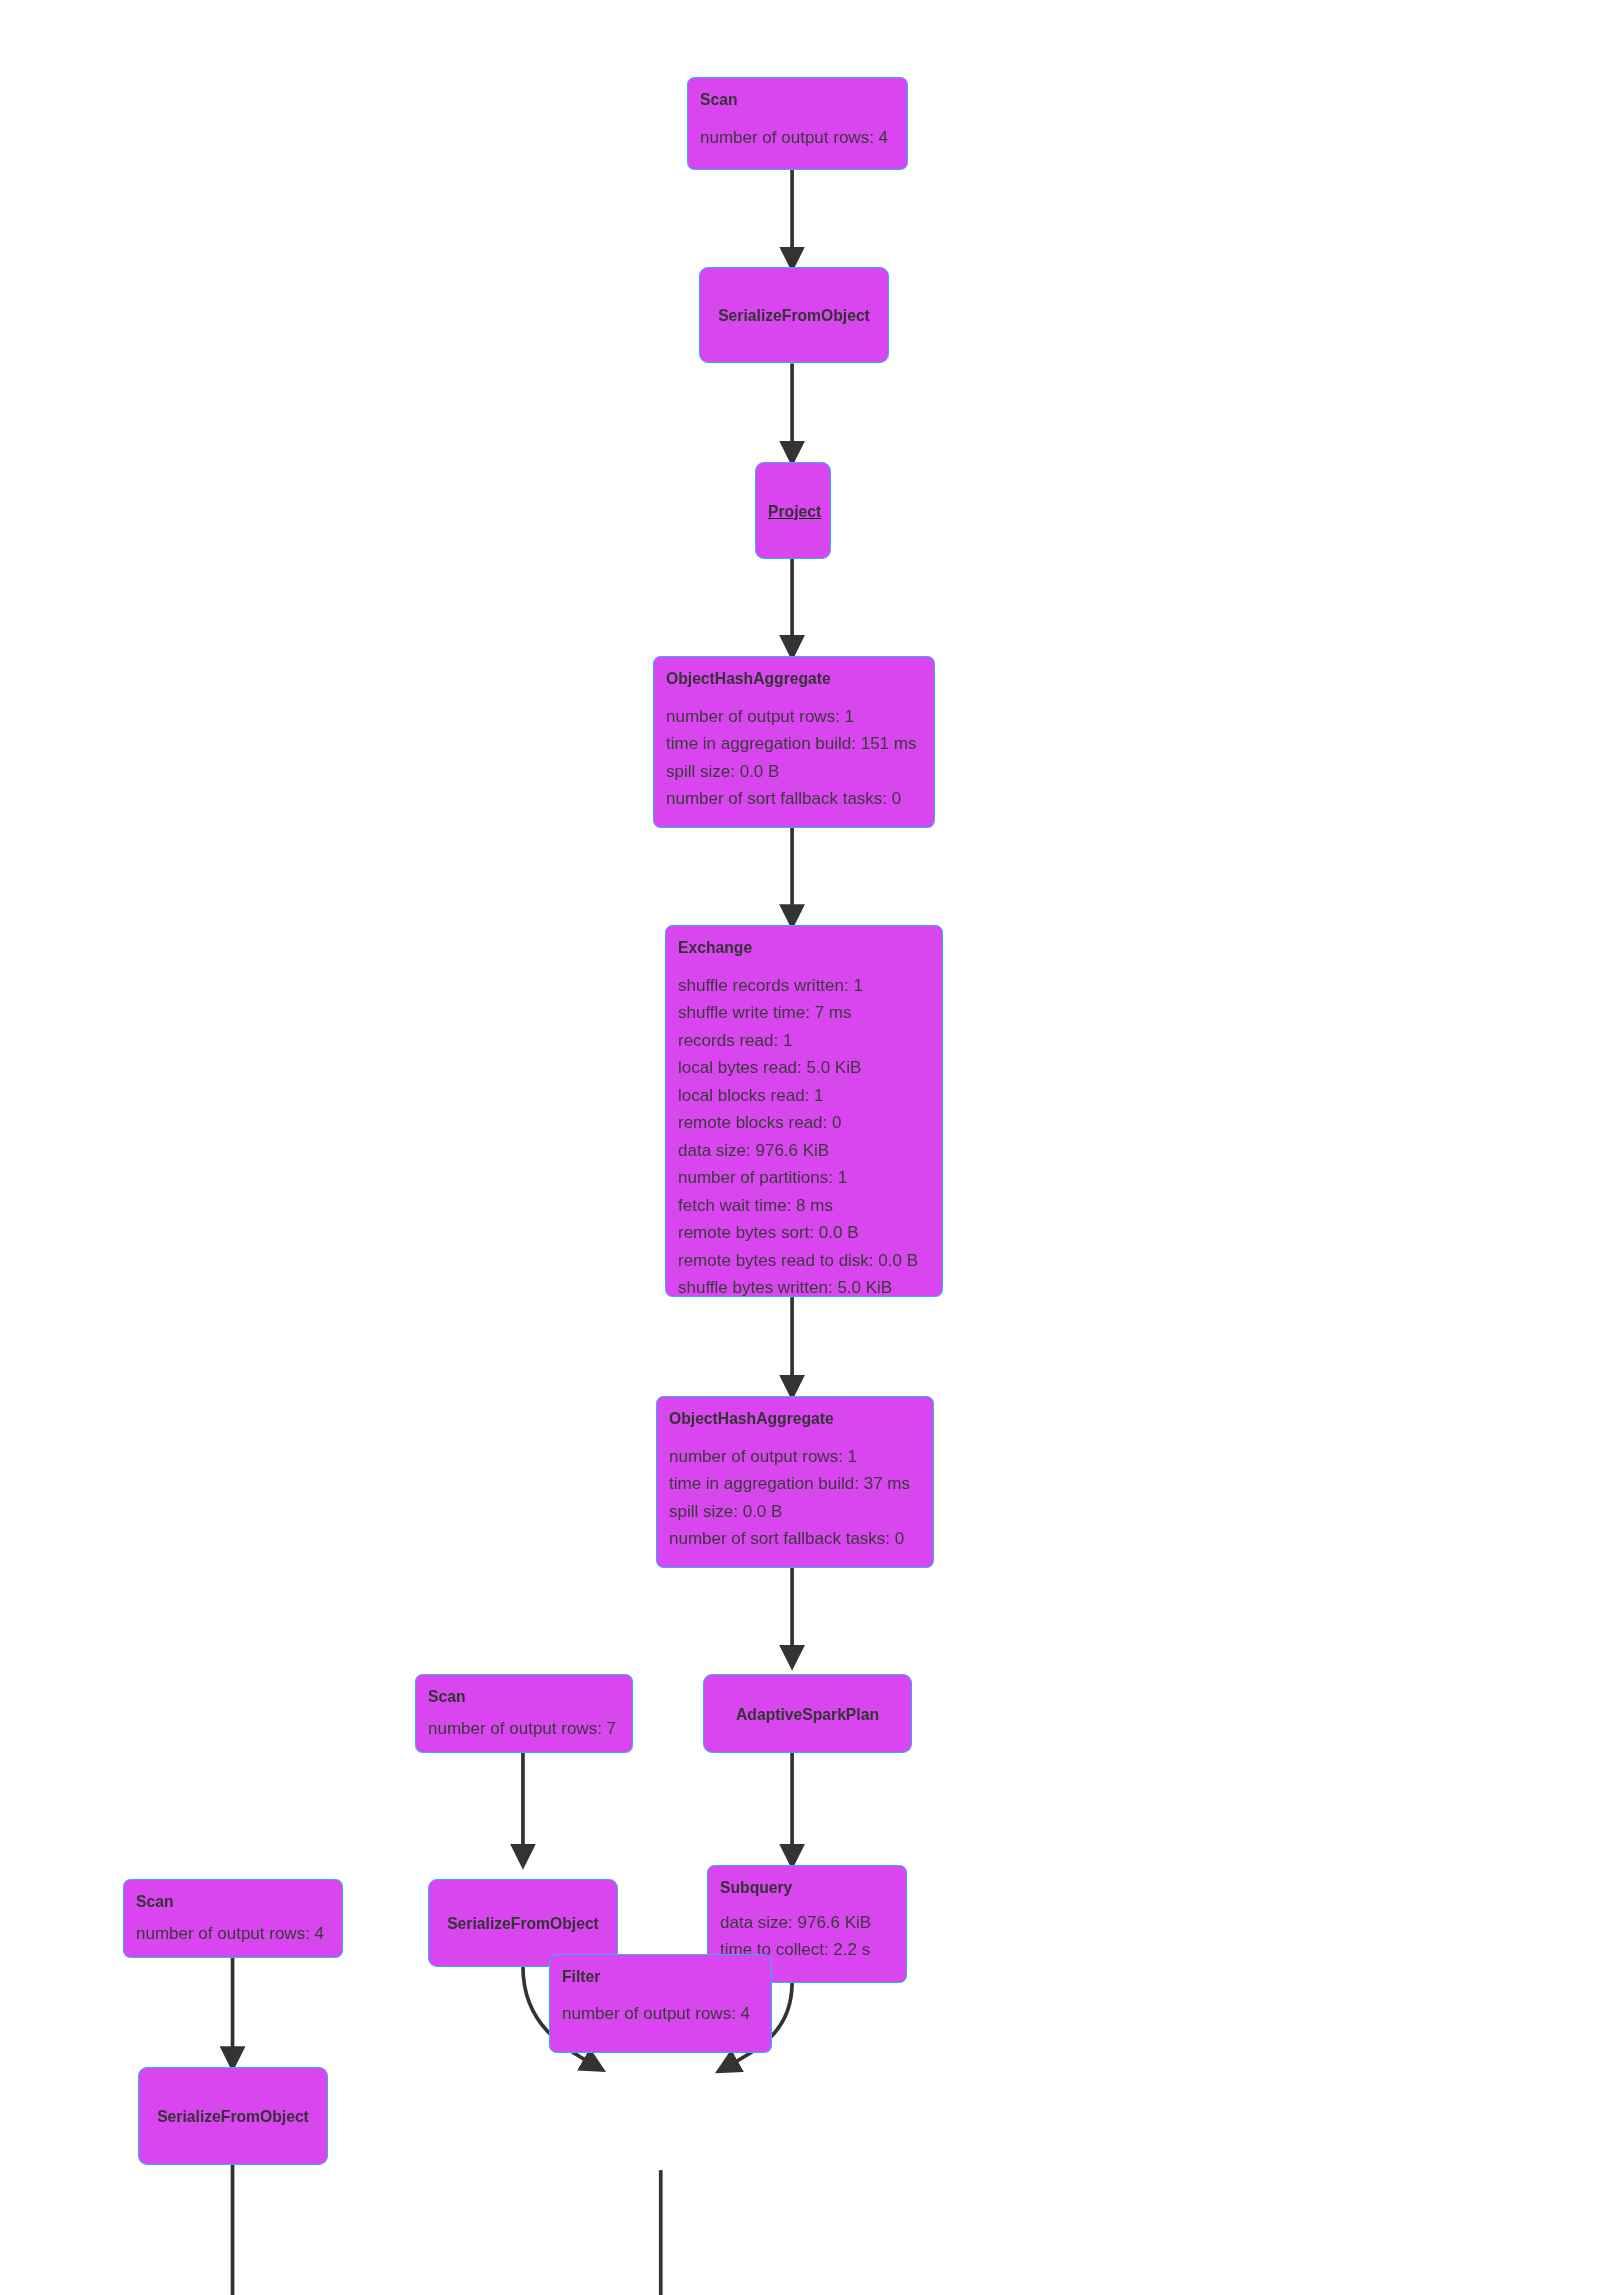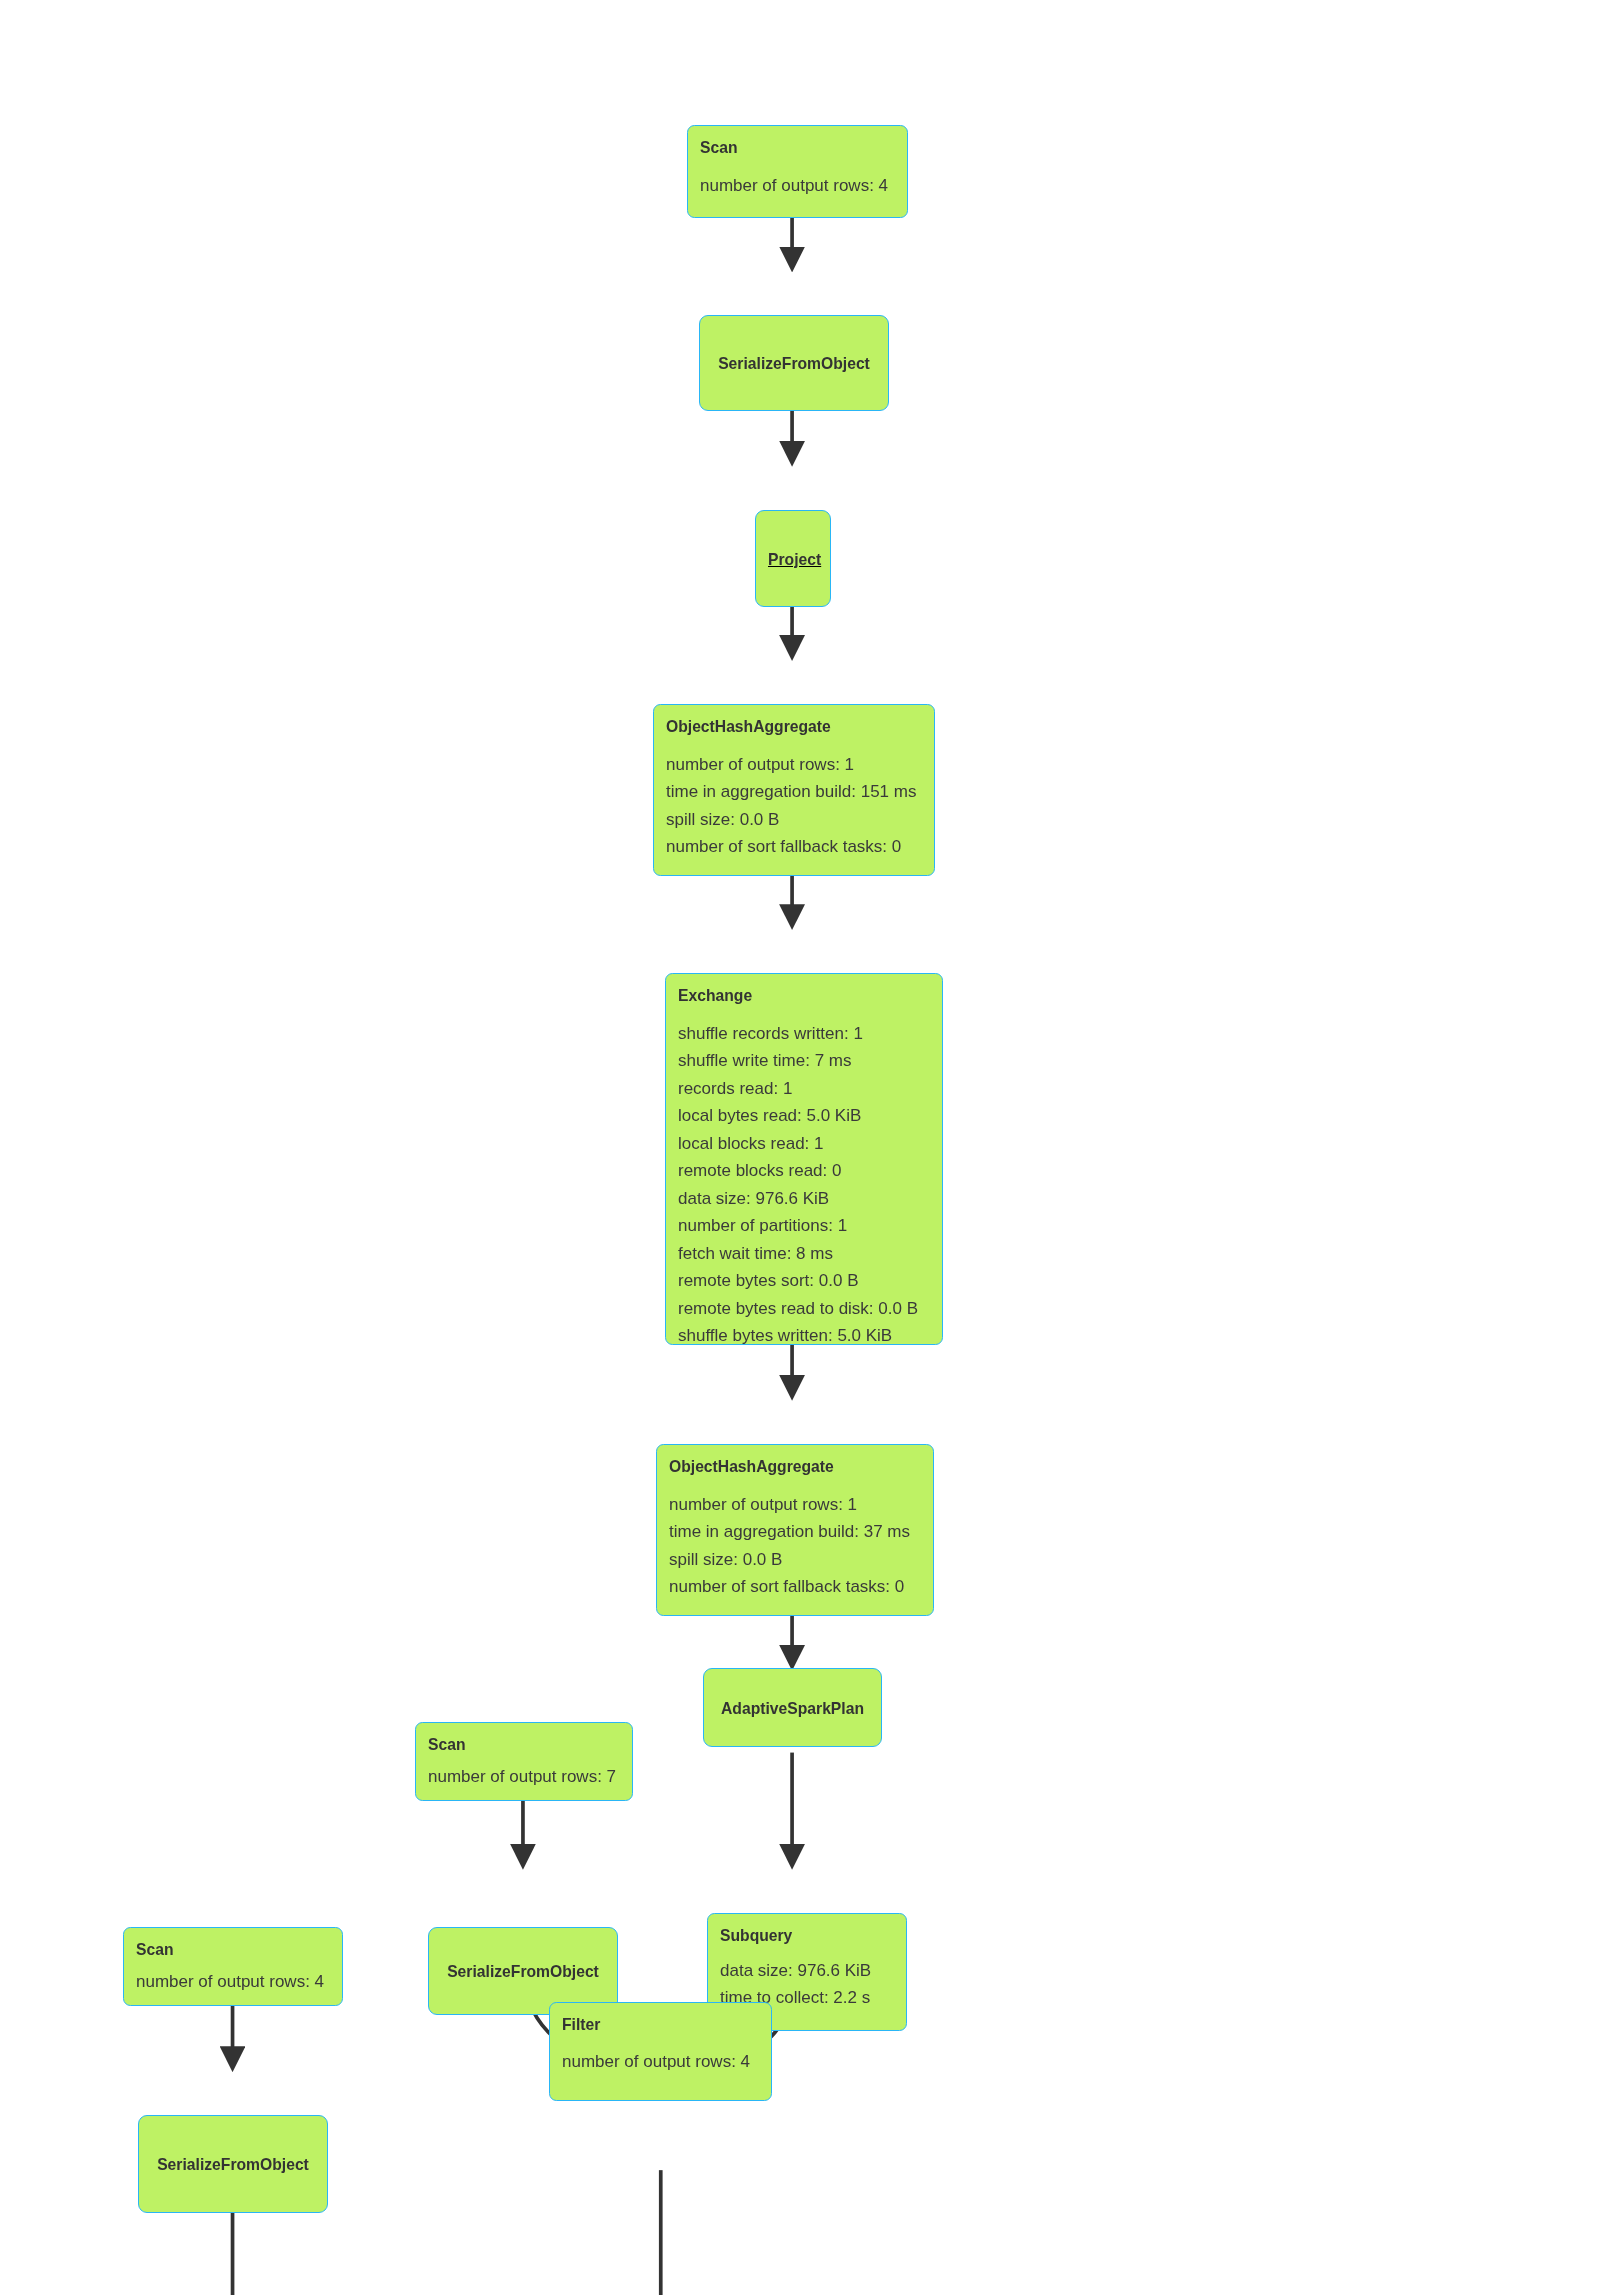--- a/index.html
+++ b/index.html
@@ -22,28 +22,27 @@
     position: absolute;
     left: 0;
     top: 0;
     width: 1623px;
     height: 2295px;
     pointer-events: none;
   }
   .node {
     position: absolute;
     box-sizing: border-box;
-    background: #bef264;
+    background: #d946ef;
     border: 1.4px solid #29b6f6;
     border-radius: 7.4px;
     padding: 12px 12px 10.2px 12px;
     display: flex;
     flex-direction: column;
     overflow: hidden;
-    margin-top: 48px;
   }
   .node.centered {
     justify-content: center;
     align-items: flex-start;
     border-radius: 9px;
   }
   .node-title {
     font-size: 15.7px;
     font-weight: bold;
     color: #333333;
@@ -159,21 +158,21 @@
     </div>
   </div>
 
   <div class="node" style="left:415px; top:1674px; width:218px; height:79px;">
     <div class="node-title">Scan</div>
     <div class="node-metrics" style="margin-top:8.3px;">
       <div class="metric-line">number of output rows: 7</div>
     </div>
   </div>
 
-  <div class="node centered" style="left:703px; top:1620px; width:179px; height:79px;align-items:flex-end;">
+  <div class="node centered" style="left:703px; top:1674px; width:209px; height:79px;align-items:flex-end;">
     <div class="node-title">AdaptiveSparkPlan</div>
   </div>
 
   <div class="node" style="left:123px; top:1879px; width:220px; height:79px;">
     <div class="node-title">Scan</div>
     <div class="node-metrics" style="margin-top:8.3px;">
       <div class="metric-line">number of output rows: 4</div>
     </div>
   </div>
 

